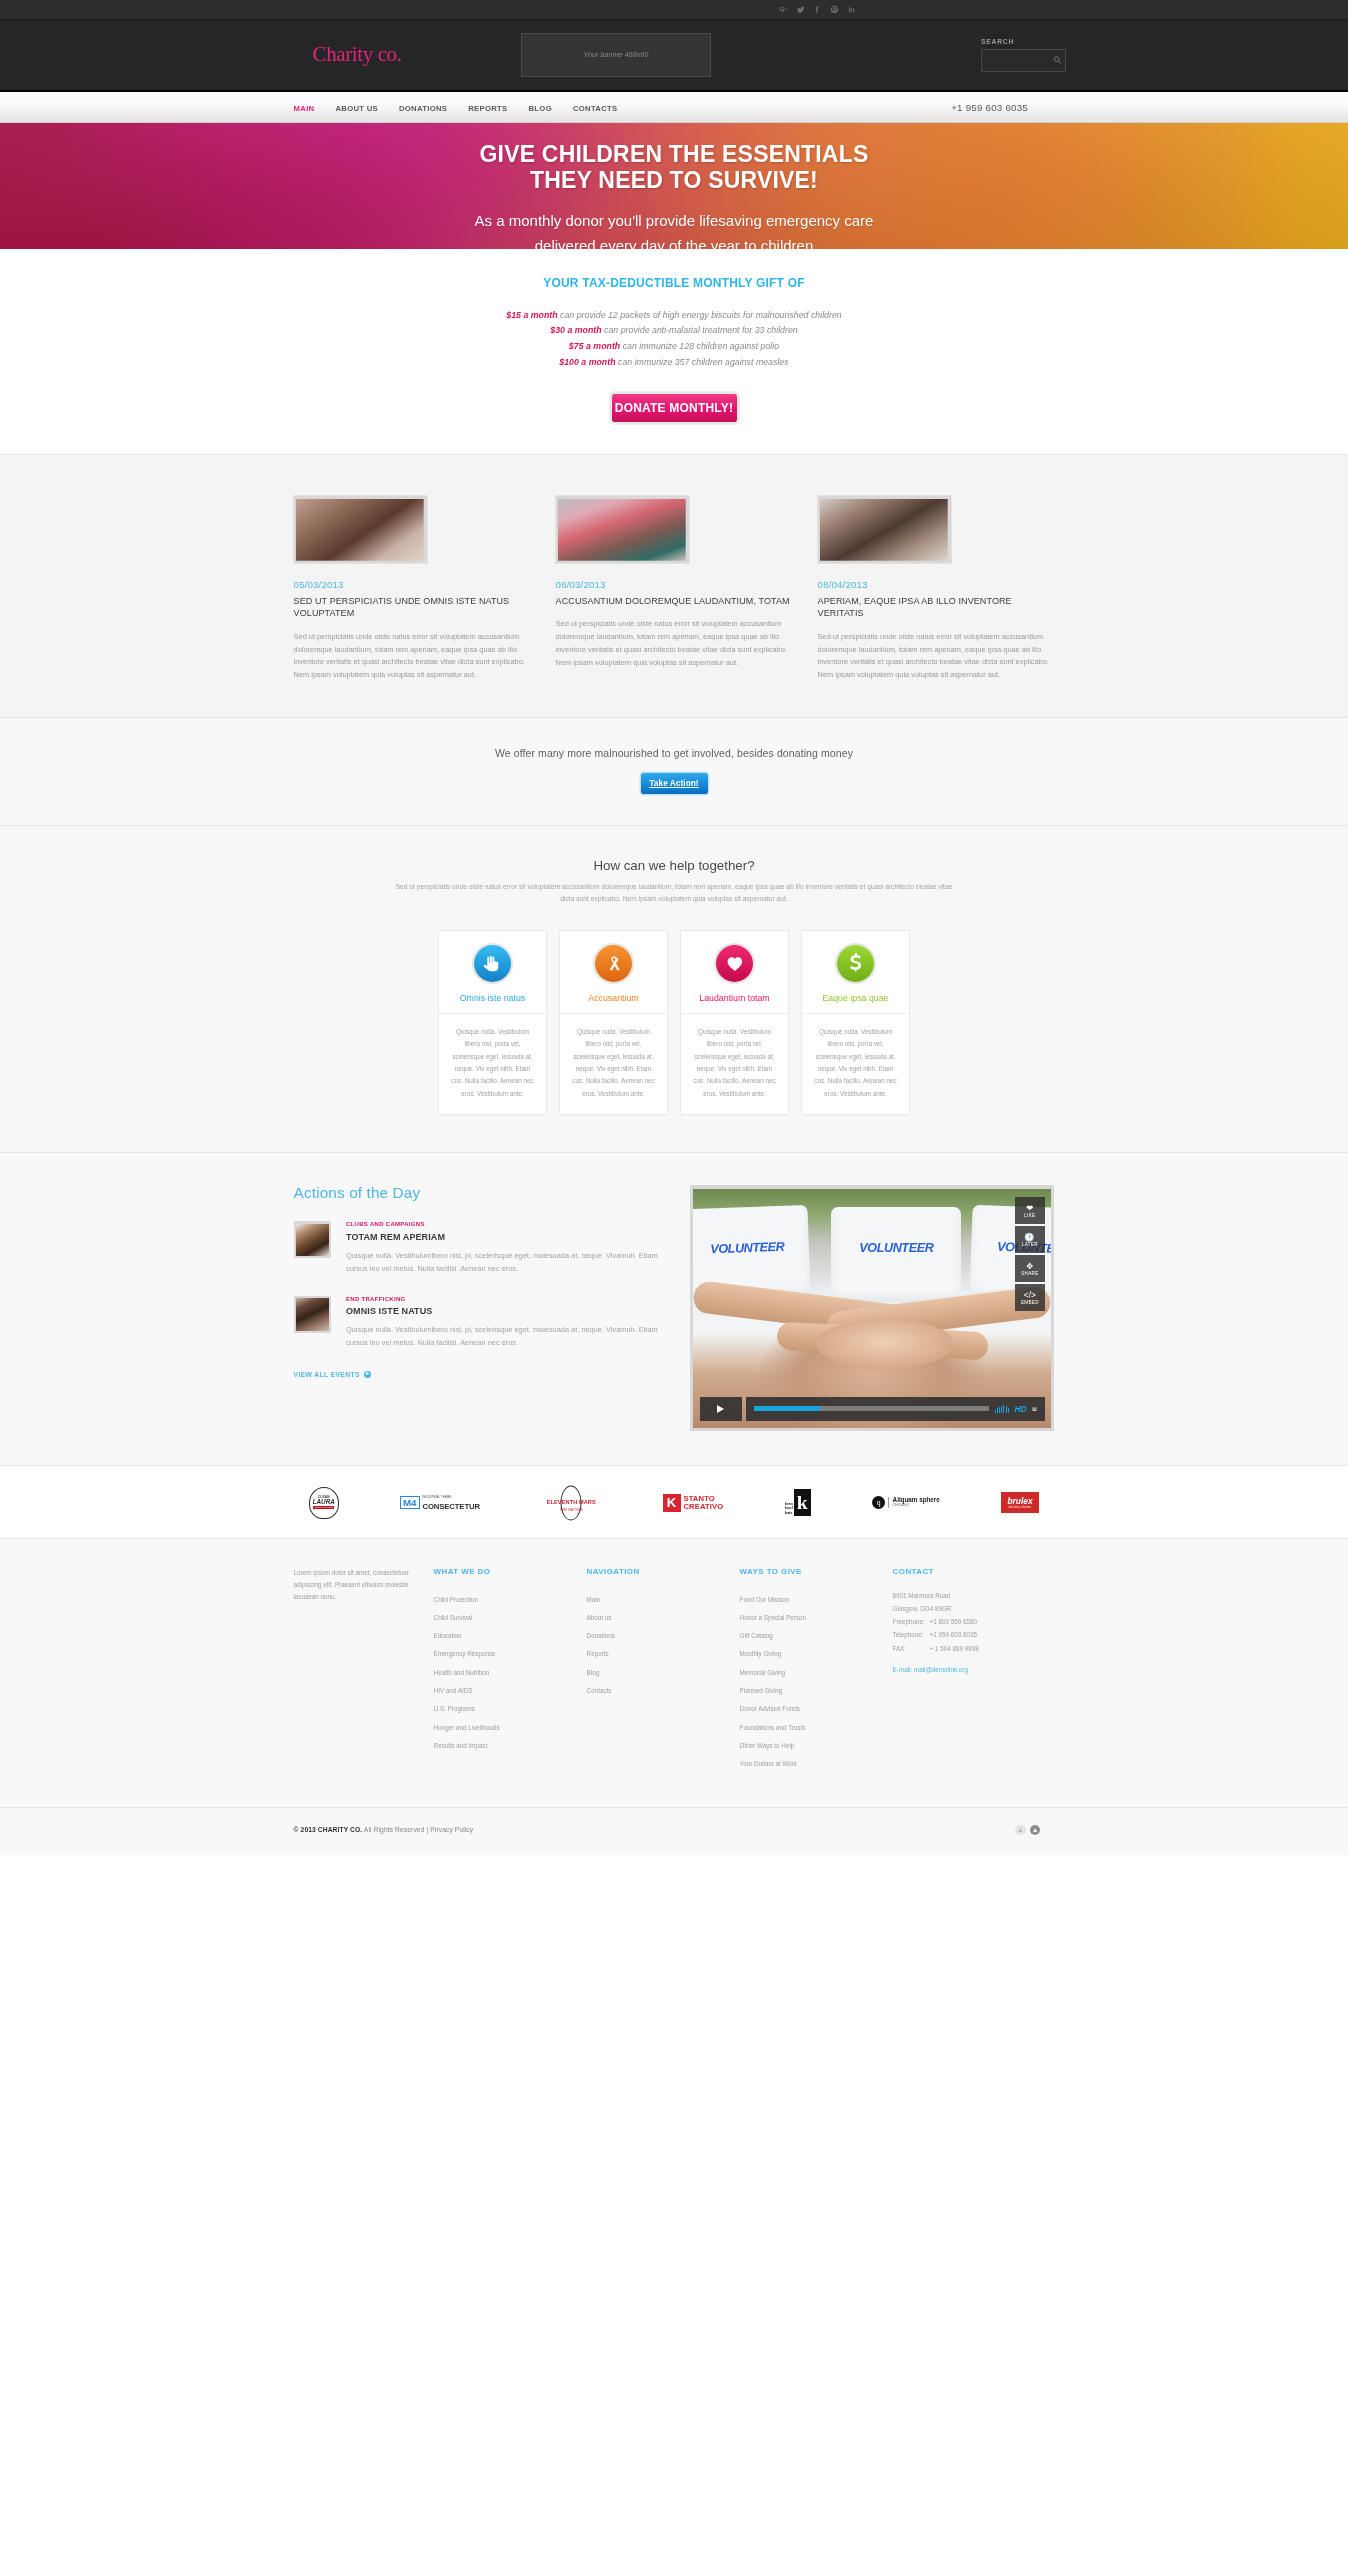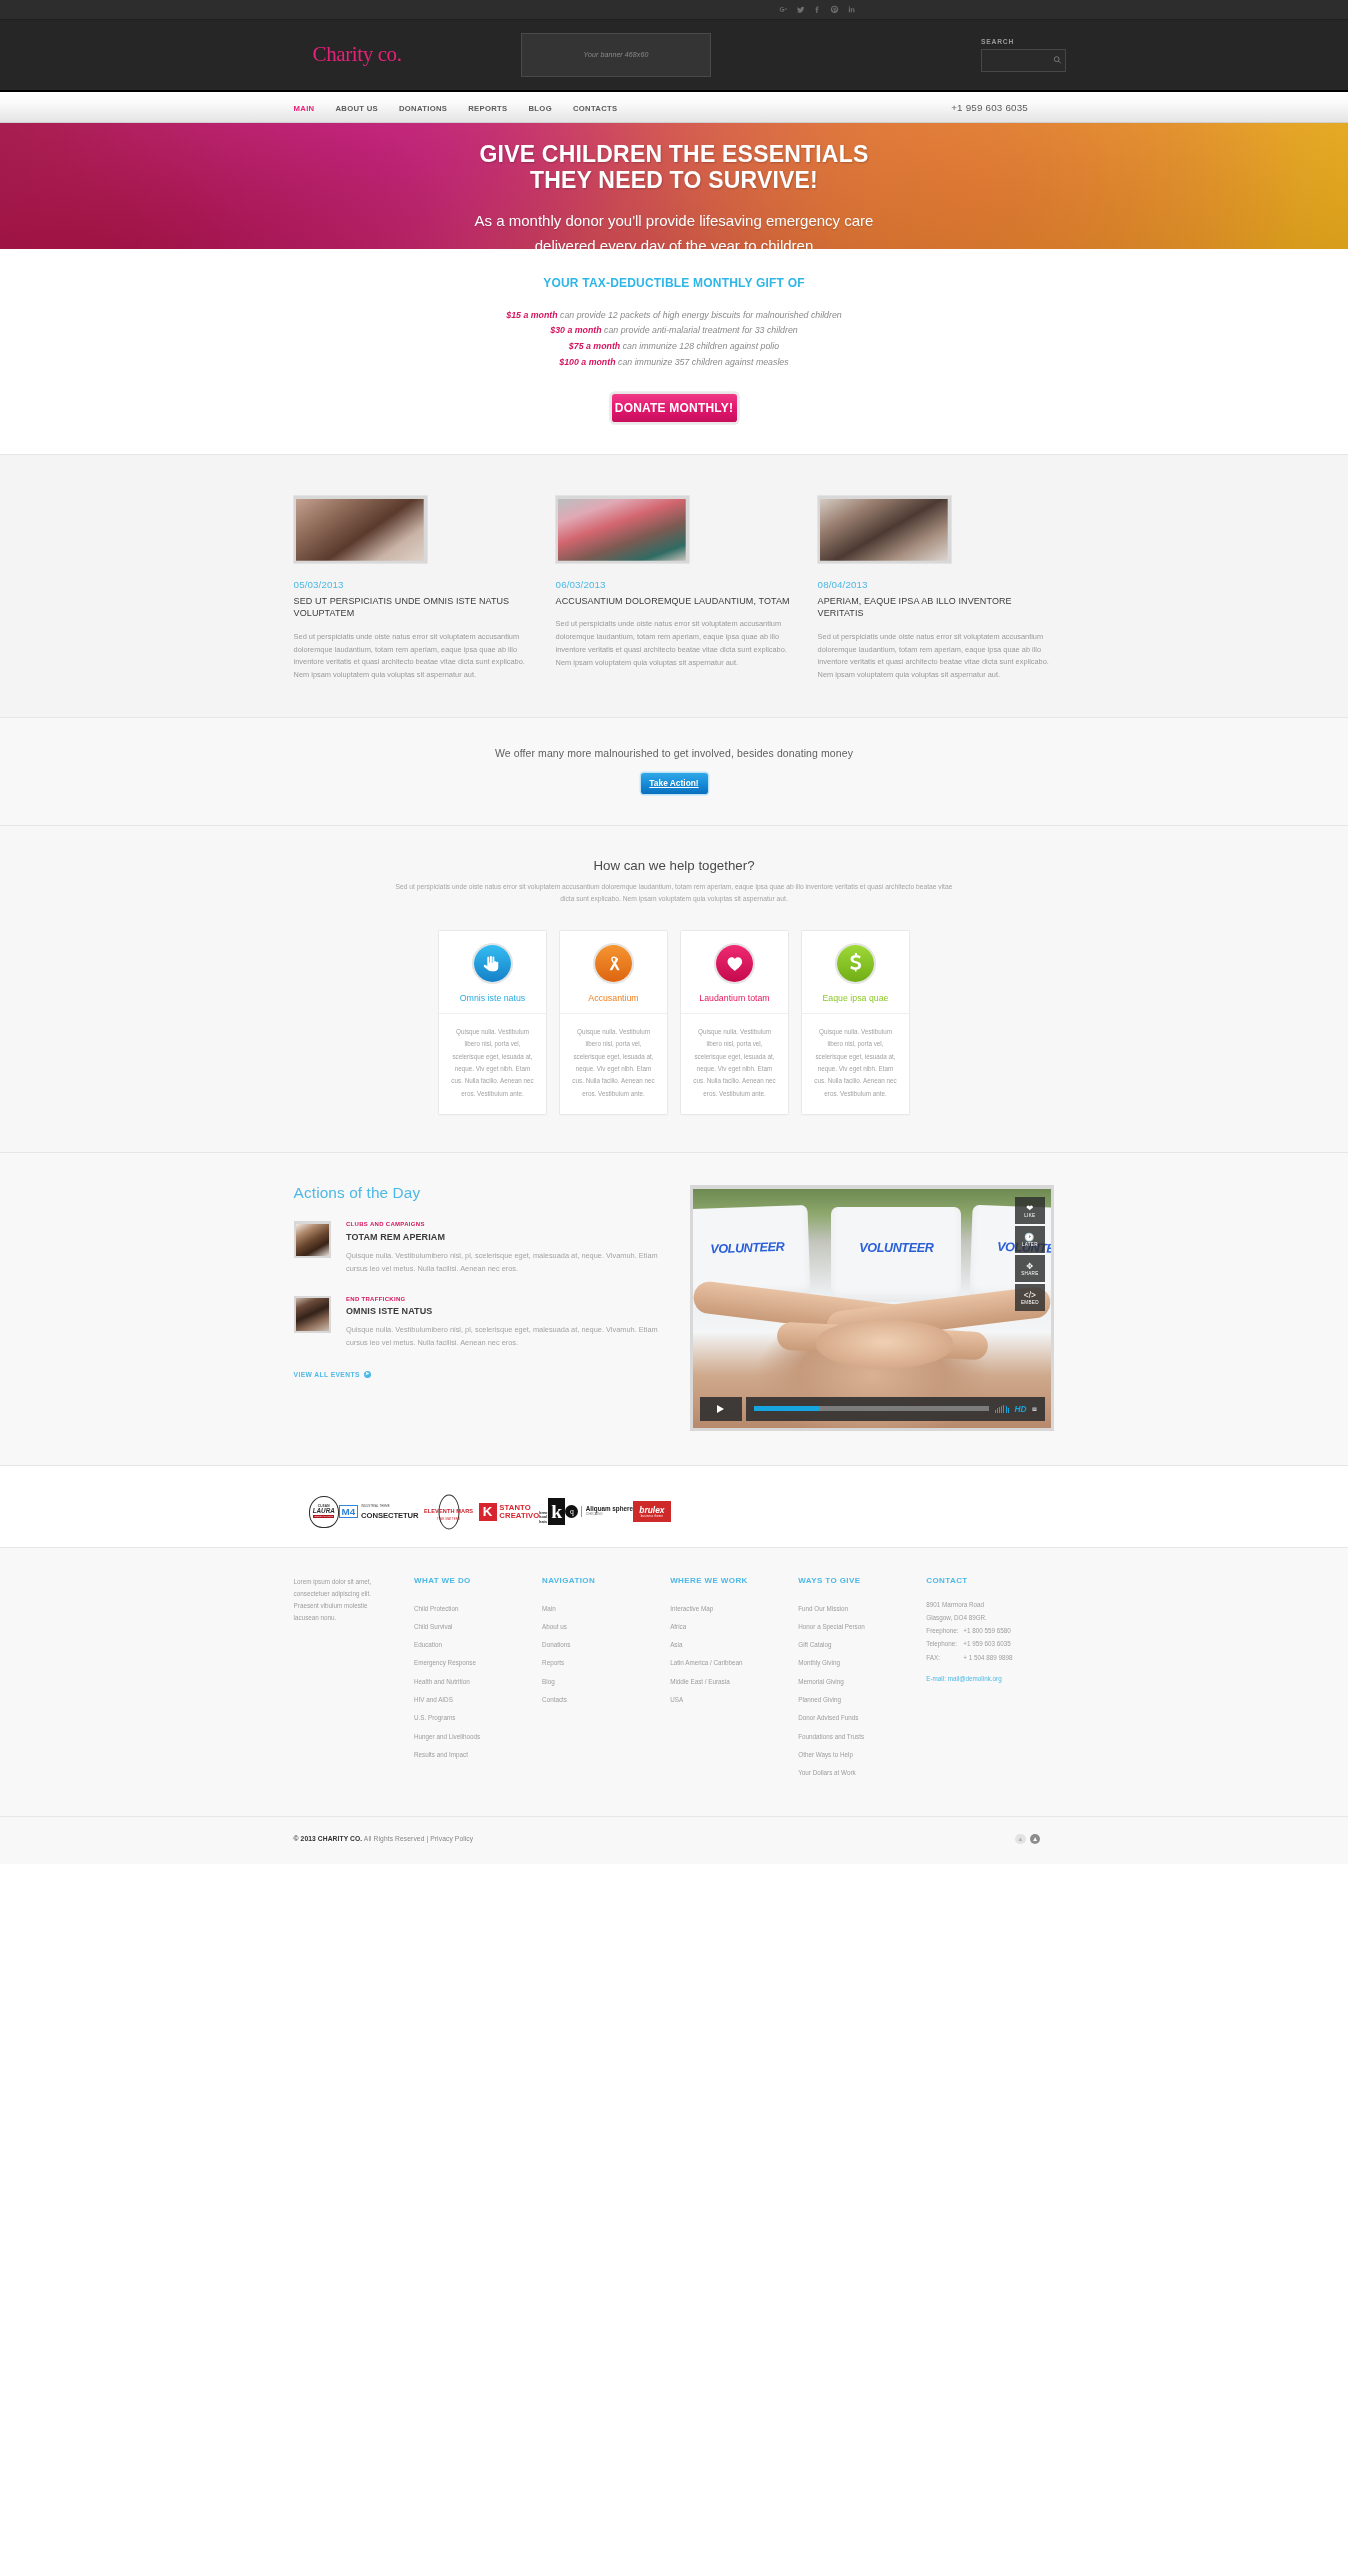--- a/index.html
+++ b/index.html
@@ -269,21 +269,21 @@
   }
   .progress { flex:1; height:4.9px; background:#7c7c7c; position:relative; }
   .progress i { position:absolute; left:0; top:0; bottom:0; width:28%; background:#17a5e0; }
   .eq { display:flex; gap:1.1px; align-items:flex-end; height:7.7px; }
   .eq i { width:1.1px; background:#17a5e0; }
   .hd { color:#17a5e0; font-size:8.4px; font-weight:bold; font-style:italic; }
   .fs { color:#fff; font-size:7px; }
 
   
   .partners { background:#fff; padding:18px 0 17px; border-bottom:0.7px solid #e6e6e6; }
-  .partners .container { display:flex; align-items:center; padding:0 21px;margin-top:9px; }
+  .partners .container { display:flex; align-items:center; justify-content:space-between; padding:0 21px; }
   .plogo { display:flex; align-items:center; gap:2.8px; }
   .pl-laura {
     width:29.5px; height:32px; border-radius:50% 50% 45% 45%;
     border:1.4px solid #2b2b2b; display:flex; flex-direction:column;
     align-items:center; justify-content:center; line-height:1;
   }
   .pl-laura .a { font-size:3.2px; font-weight:bold; color:#2b2b2b; letter-spacing:0.2px; }
   .pl-laura .b { font-size:6.3px; font-weight:bold; color:#2b2b2b; font-style:italic; }
   .pl-laura .c { font-size:2.5px; background:#b4151d; color:#fff; padding:0.4px 1.4px; margin-top:0.7px; }
   .pl-m4 {
@@ -736,31 +736,20 @@
         <ul>
           <li><a href="#">Main</a></li>
           <li><a href="#">About us</a></li>
           <li><a href="#">Donations</a></li>
           <li><a href="#">Reports</a></li>
           <li><a href="#">Blog</a></li>
           <li><a href="#">Contacts</a></li>
         </ul>
       </div>
 
-      <div class="f-col">
-        <h3>WHERE WE WORK</h3>
-        <ul>
-          <li><a href="#">Interactive Map</a></li>
-          <li><a href="#">Africa</a></li>
-          <li><a href="#">Asia</a></li>
-          <li><a href="#">Latin America / Caribbean</a></li>
-          <li><a href="#">Middle East / Eurasia</a></li>
-          <li><a href="#">USA</a></li>
-        </ul>
-      </div>
 
       <div class="f-col">
         <h3>WAYS TO GIVE</h3>
         <ul>
           <li><a href="#">Fund Our Mission</a></li>
           <li><a href="#">Honor a Special Person</a></li>
           <li><a href="#">Gift Catalog</a></li>
           <li><a href="#">Monthly Giving</a></li>
           <li><a href="#">Memorial Giving</a></li>
           <li><a href="#">Planned Giving</a></li>

